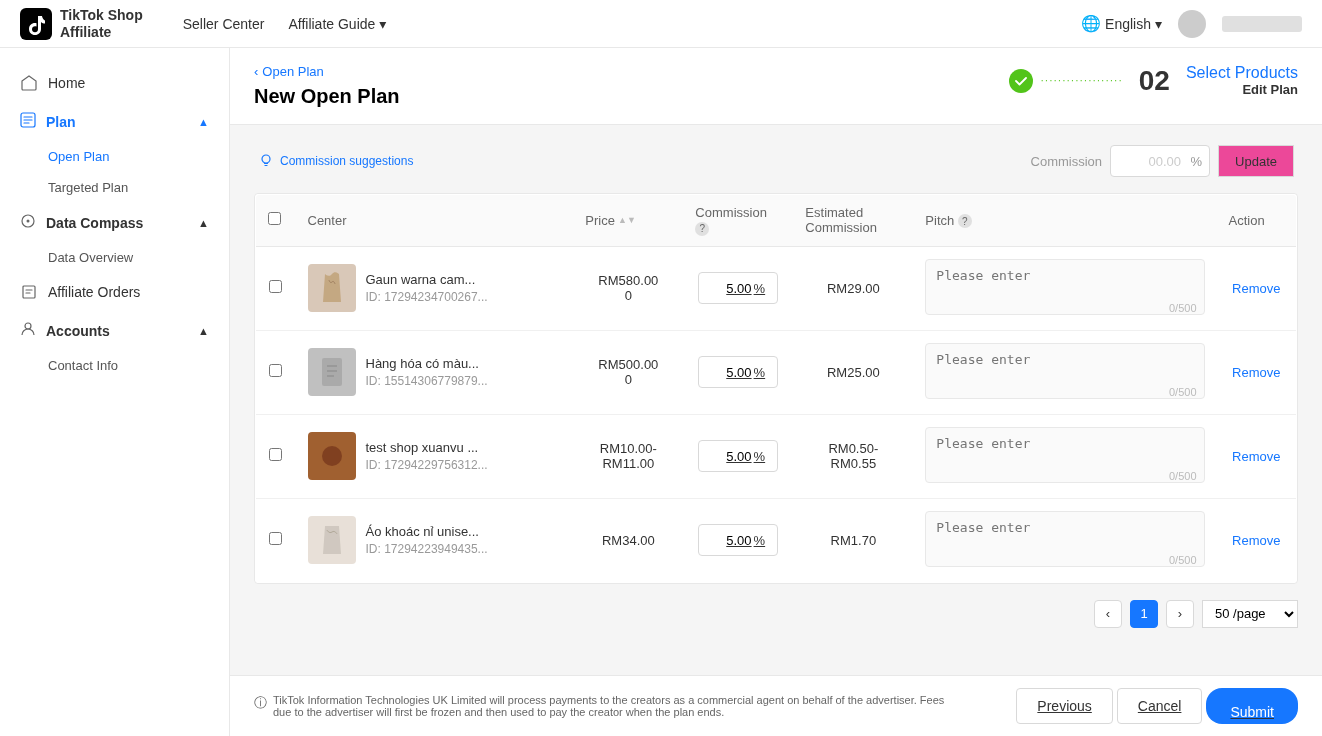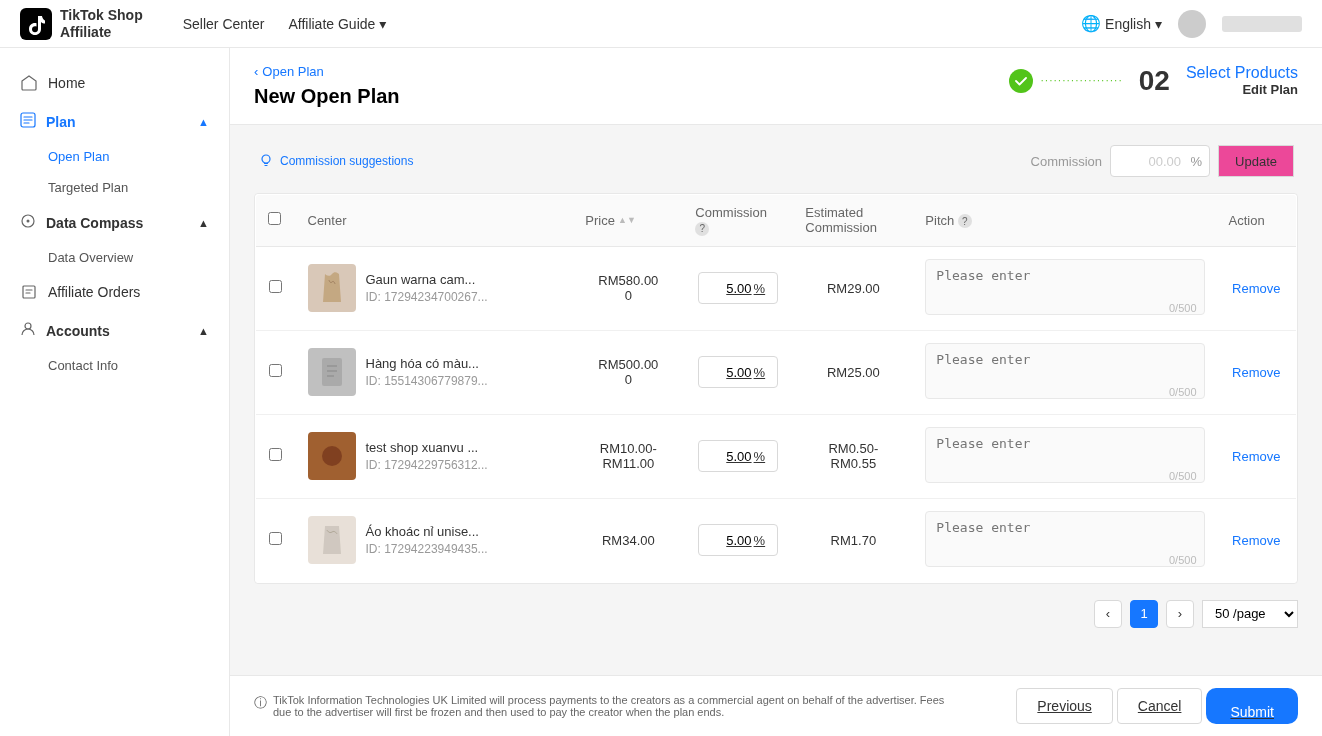--- a/index.html
+++ b/index.html
@@ -153,21 +153,21 @@
       position: sticky; bottom: 0;
     }
     .footer-note { font-size: 11px; color: #666; max-width: 700px; display: flex; gap: 6px; }
     .footer-note .info-icon { flex-shrink: 0; }
     .footer-actions { display: flex; gap: 4px; text-decoration: underline; }
     .btn-prev, .btn-cancel {
       height: 36px; padding: 0 20px; border: 1px solid #d9d9d9; border-radius: 4px;
       background: #fff; font-size: 14px; cursor: pointer; color: #333;
     }
     .btn-submit {
-      height: 36px; padding: 16px 24px; border: none; border-radius: 10px;
+      height: 36px; padding: 16px 24px; border: none; border-radius: 16px;
       background: #1677ff; font-size: 14px; cursor: pointer; color: #fff; font-weight: 500;
     }
 
     
     .header-right { display: flex; align-items: center; gap: 16px; padding-bottom: 16px; }
 
     .th-sort { display: inline-flex; align-items: center; gap: 3px; }
     .sort-arrows { display: flex; flex-direction: column; line-height: 0.7; font-size: 9px; color: #bbb; }
     .help-icon { display: inline-flex; align-items: center; justify-content: center; width: 14px; height: 14px; border-radius: 50%; background: #e0e0e0; font-size: 10px; color: #666; cursor: help; }
 

